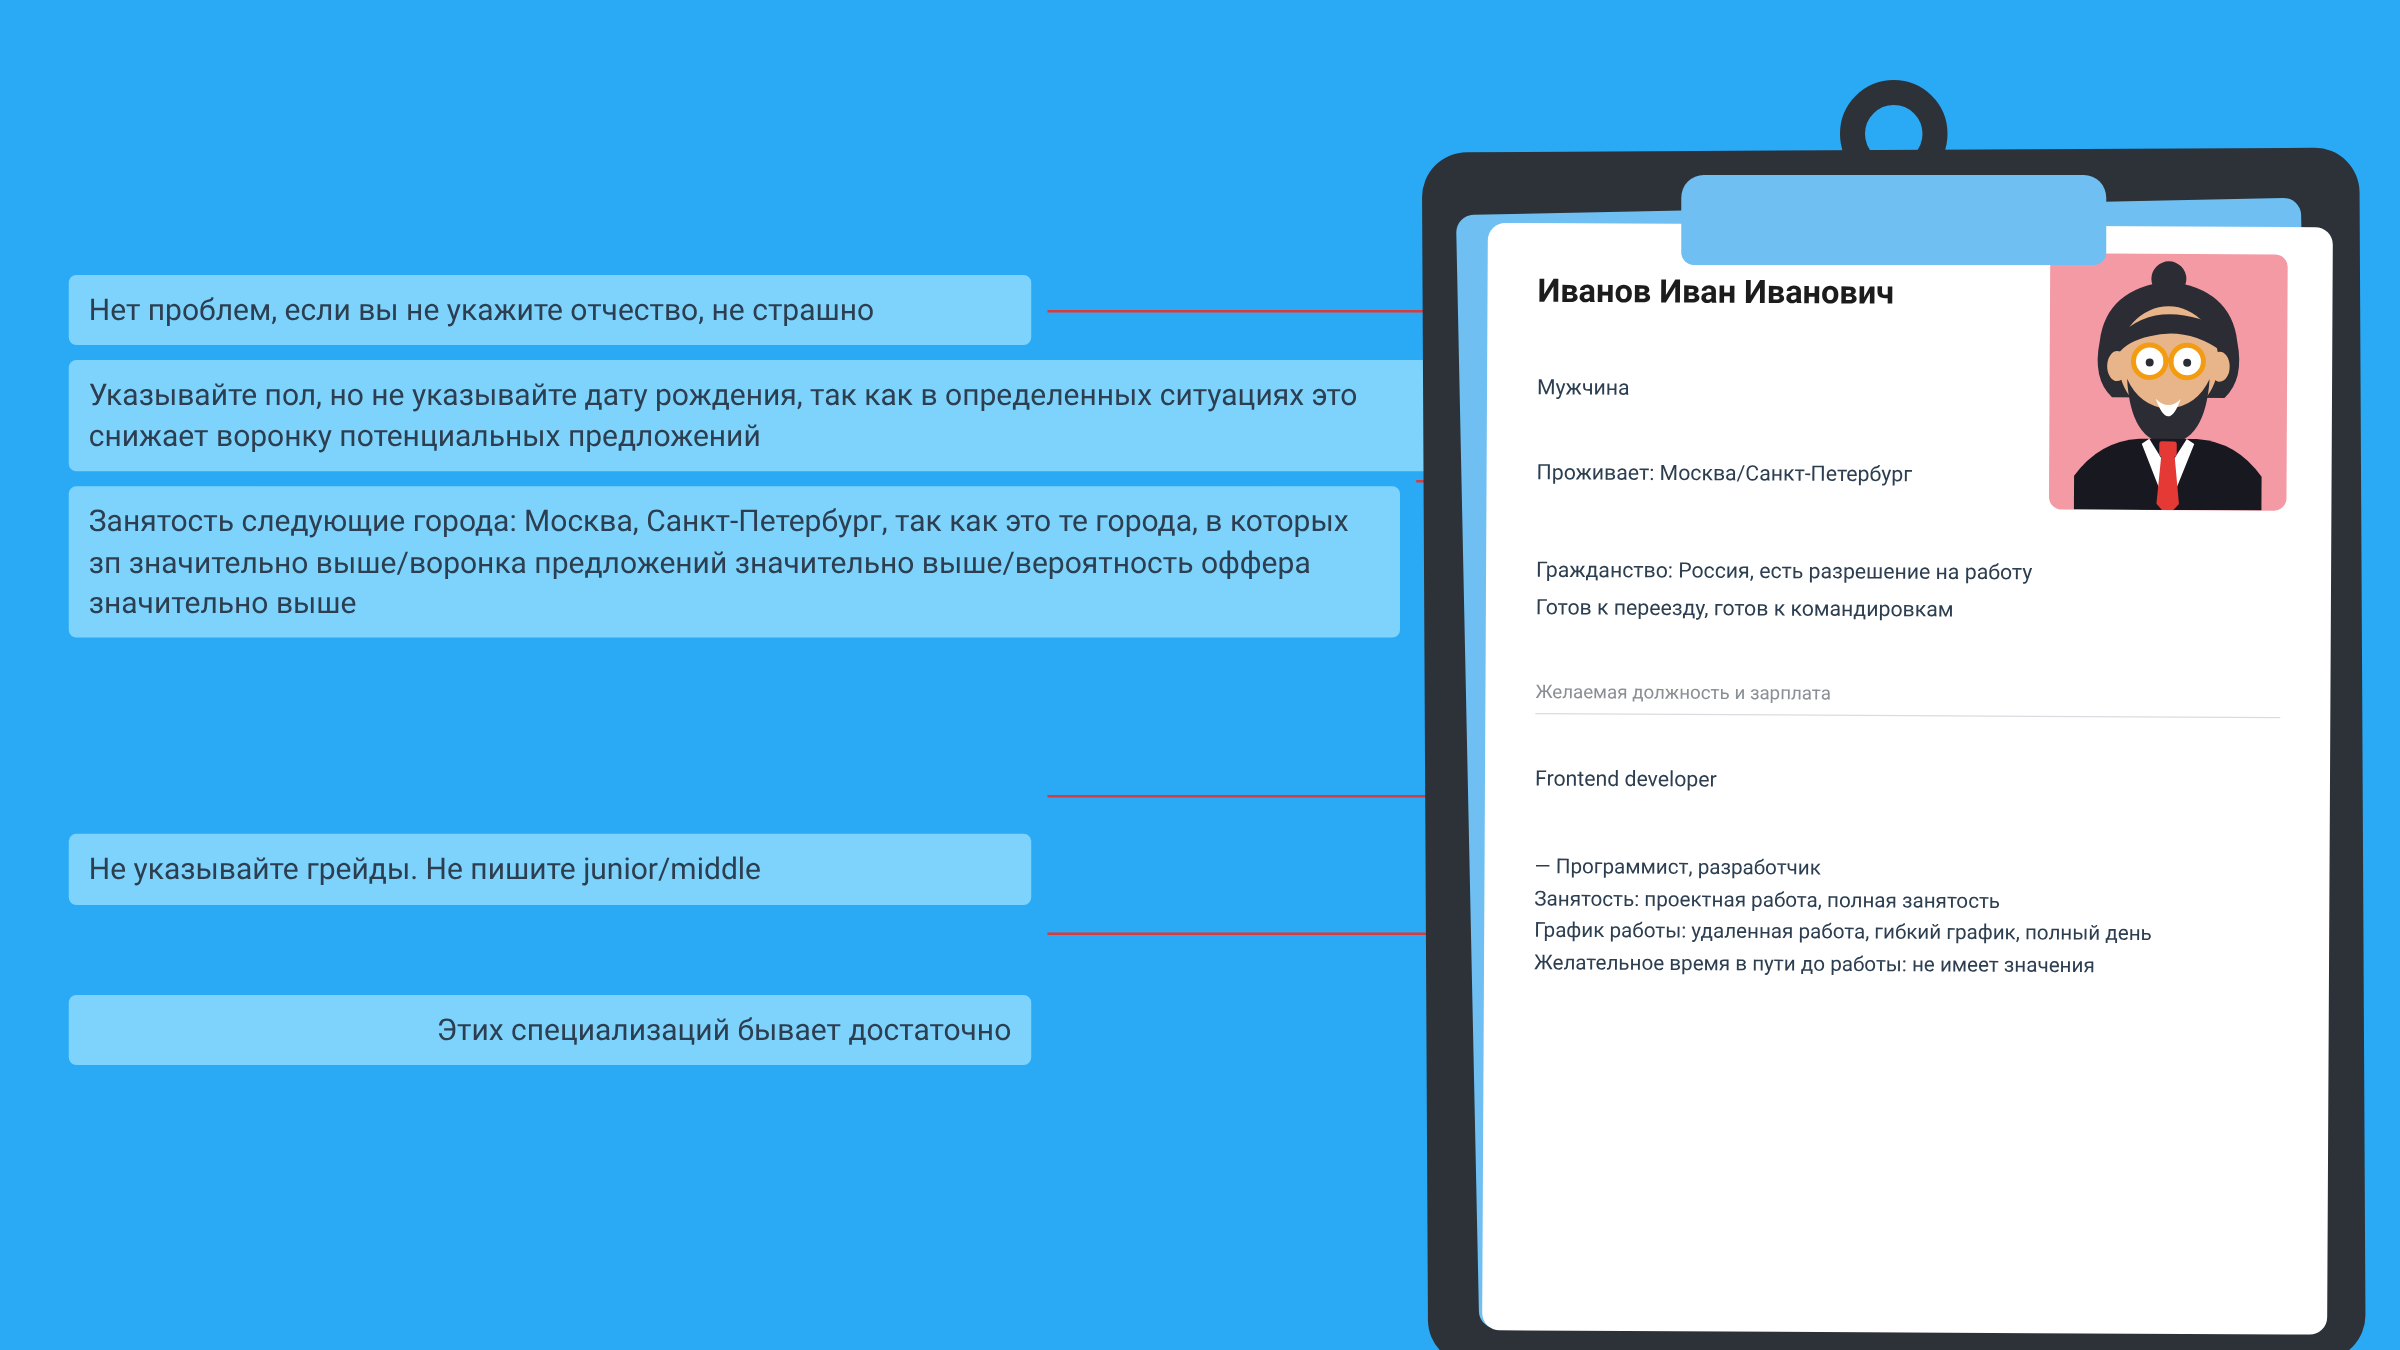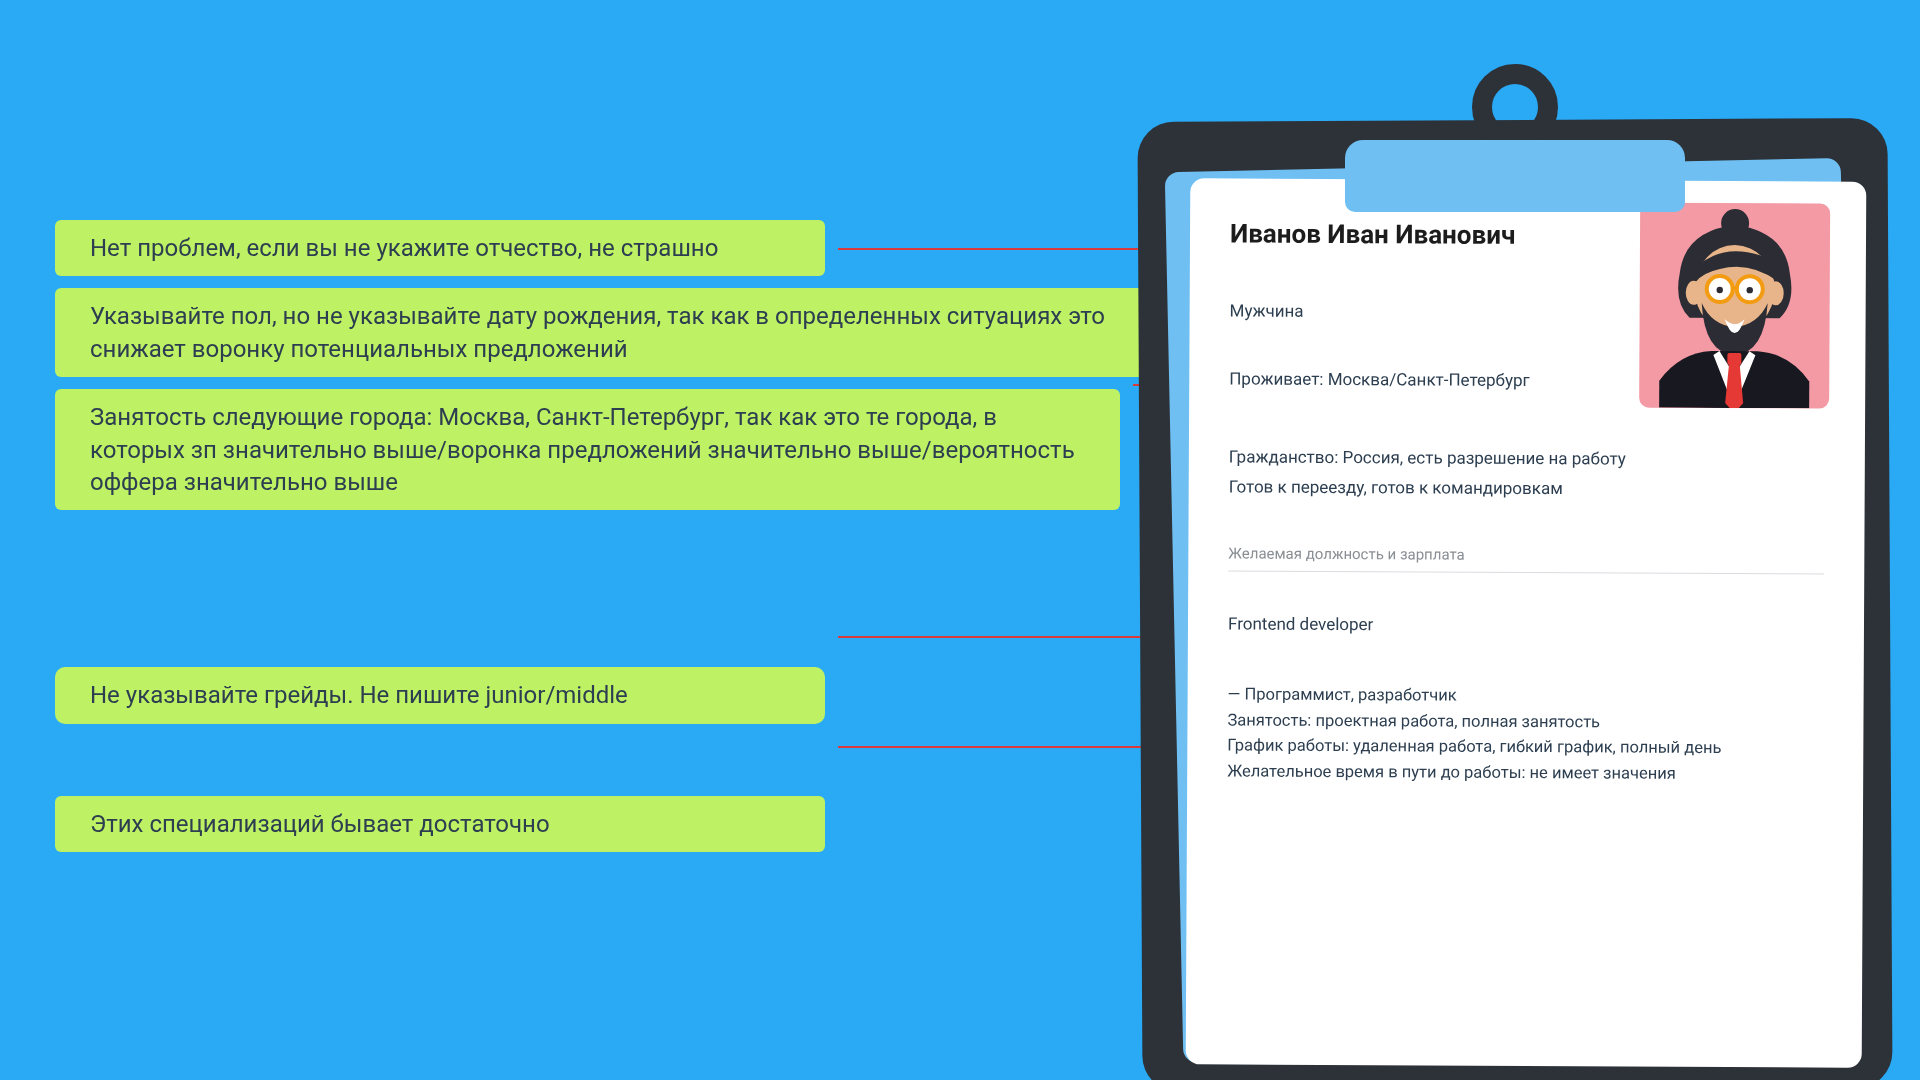--- a/index.html
+++ b/index.html
@@ -11,34 +11,34 @@
   }
 
   
   .callouts {
     position: absolute;
     left: 55px;
     top: 220px;
     width: 1100px;
   }
   .callout {
-    background: #bef264;
+    background: #7dd3fc;
     color: #2c3e50;
     font-size: 24px;
     line-height: 1.35;
     border-radius: 6px;
-    padding: 12px 35px;
+    padding: 12px 16px;
     margin-bottom: 12px;
     display: inline-block;
   }
   .callout.w1 { width: 770px; }
   .callout.w2 { width: 1100px; }
   .callout.w3 { width: 1065px; }
-  .callout.w4 { width: 770px; border-radius: 10px; }
-  .callout.w5 { width: 770px; }
+  .callout.w4 { width: 770px; }
+  .callout.w5 { width: 770px; text-align: right; }
 
   .gap-lg { margin-top: 145px; }
   .gap-md { margin-top: 60px; }
 
   
   .arrow {
     position: absolute;
     height: 2px;
     background: #d93a3a;
   }

